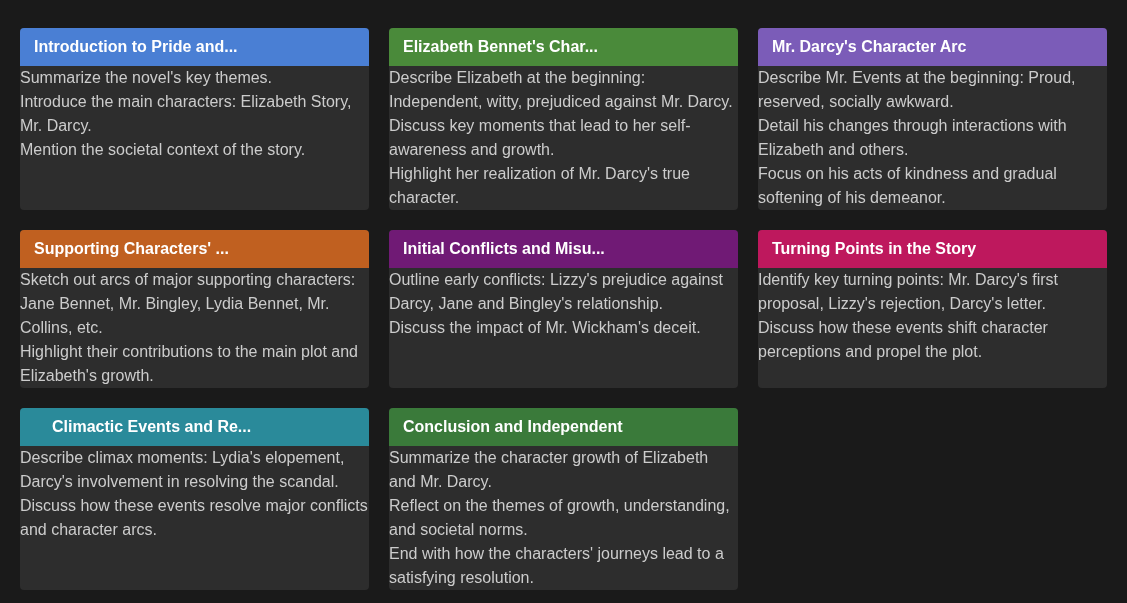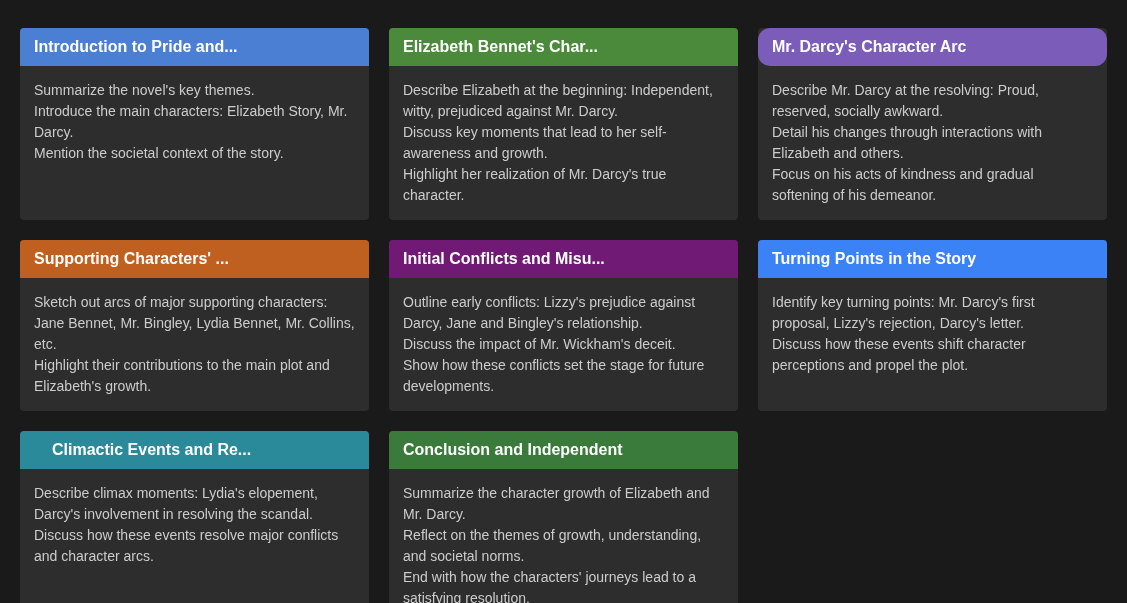--- a/index.html
+++ b/index.html
@@ -26,57 +26,56 @@
     .card-header {
       padding: 10px 14px;
       font-weight: bold;
       font-size: 16px;
       color: #ffffff;
       white-space: nowrap;
       overflow: hidden;
       text-overflow: ellipsis;
     }
     .card-body {
-      padding: 14px;
-      font-size: 14px;
+      font-size: 16px;
       line-height: 1.5;
       color: #cccccc;
     }
     .header-blue { background-color: #4a7fd4; }
     .header-green { background-color: #4a8a3a; }
-    .header-purple { background-color: #7b5cb8; border-radius: 12px; }
+    .header-purple { background-color: #7b5cb8; }
     .header-orange { background-color: #c06020; }
     .header-olive { background-color: #701a75; }
-    .header-dark { background-color: #3b82f6; }
+    .header-dark { background-color: #be185d; }
     .header-cyan { background-color: #2a8a9a; padding-left: 32px; }
     .header-darkgreen { background-color: #3a7a3a; }
   </style>
 </head>
 <body>
 
 <div class="grid">
 <div class="card">
       <div class="card-header header-blue">Introduction to Pride and...</div>
       <div class="card-body"><span>Summarize the novel's key themes.</span><br><span>Introduce the main characters: Elizabeth Story, Mr. Darcy.</span><br><span>Mention the societal context of the story.</span></div>
     </div>
     <div class="card">
       <div class="card-header header-green">Elizabeth Bennet's Char...</div>
       <div class="card-body"><span>Describe Elizabeth at the beginning: Independent, witty, prejudiced against Mr. Darcy.</span><br><span>Discuss key moments that lead to her self-awareness and growth.</span><br><span>Highlight her realization of Mr. Darcy's true character.</span></div>
     </div>
     <div class="card">
       <div class="card-header header-purple">Mr. Darcy's Character Arc</div>
-      <div class="card-body"><span>Describe Mr. Darcy at the resolving: Proud, reserved, socially awkward.</span><br><span>Detail his changes through interactions with Elizabeth and others.</span><br><span>Focus on his acts of kindness and gradual softening of his demeanor.</span></div>
+      <div class="card-body"><span>Describe Mr. Events at the beginning: Proud, reserved, socially awkward.</span><br><span>Detail his changes through interactions with Elizabeth and others.</span><br><span>Focus on his acts of kindness and gradual softening of his demeanor.</span></div>
     </div>
     <div class="card">
       <div class="card-header header-orange">Supporting Characters' ...</div>
       <div class="card-body"><span>Sketch out arcs of major supporting characters: Jane Bennet, Mr. Bingley, Lydia Bennet, Mr. Collins, etc.</span><br><span>Highlight their contributions to the main plot and Elizabeth's growth.</span></div>
     </div>
     <div class="card">
       <div class="card-header header-olive">Initial Conflicts and Misu...</div>
-      <div class="card-body"><span>Outline early conflicts: Lizzy's prejudice against Darcy, Jane and Bingley's relationship.</span><br><span>Discuss the impact of Mr. Wickham's deceit.</span><br><span>Show how these conflicts set the stage for future developments.</span></div>
+      <div class="card-body"><span>Outline early conflicts: Lizzy's prejudice against Darcy, Jane and Bingley's relationship.</span><br><span>Discuss the impact of Mr. Wickham's deceit.</span><br></div>
     </div>
     <div class="card">
       <div class="card-header header-dark">Turning Points in the Story</div>
       <div class="card-body"><span>Identify key turning points: Mr. Darcy's first proposal, Lizzy's rejection, Darcy's letter.</span><br><span>Discuss how these events shift character perceptions and propel the plot.</span></div>
     </div>
     <div class="card">
       <div class="card-header header-cyan">Climactic Events and Re...</div>
       <div class="card-body"><span>Describe climax moments: Lydia's elopement, Darcy's involvement in resolving the scandal.</span><br><span>Discuss how these events resolve major conflicts and character arcs.</span></div>
     </div>
     <div class="card">

